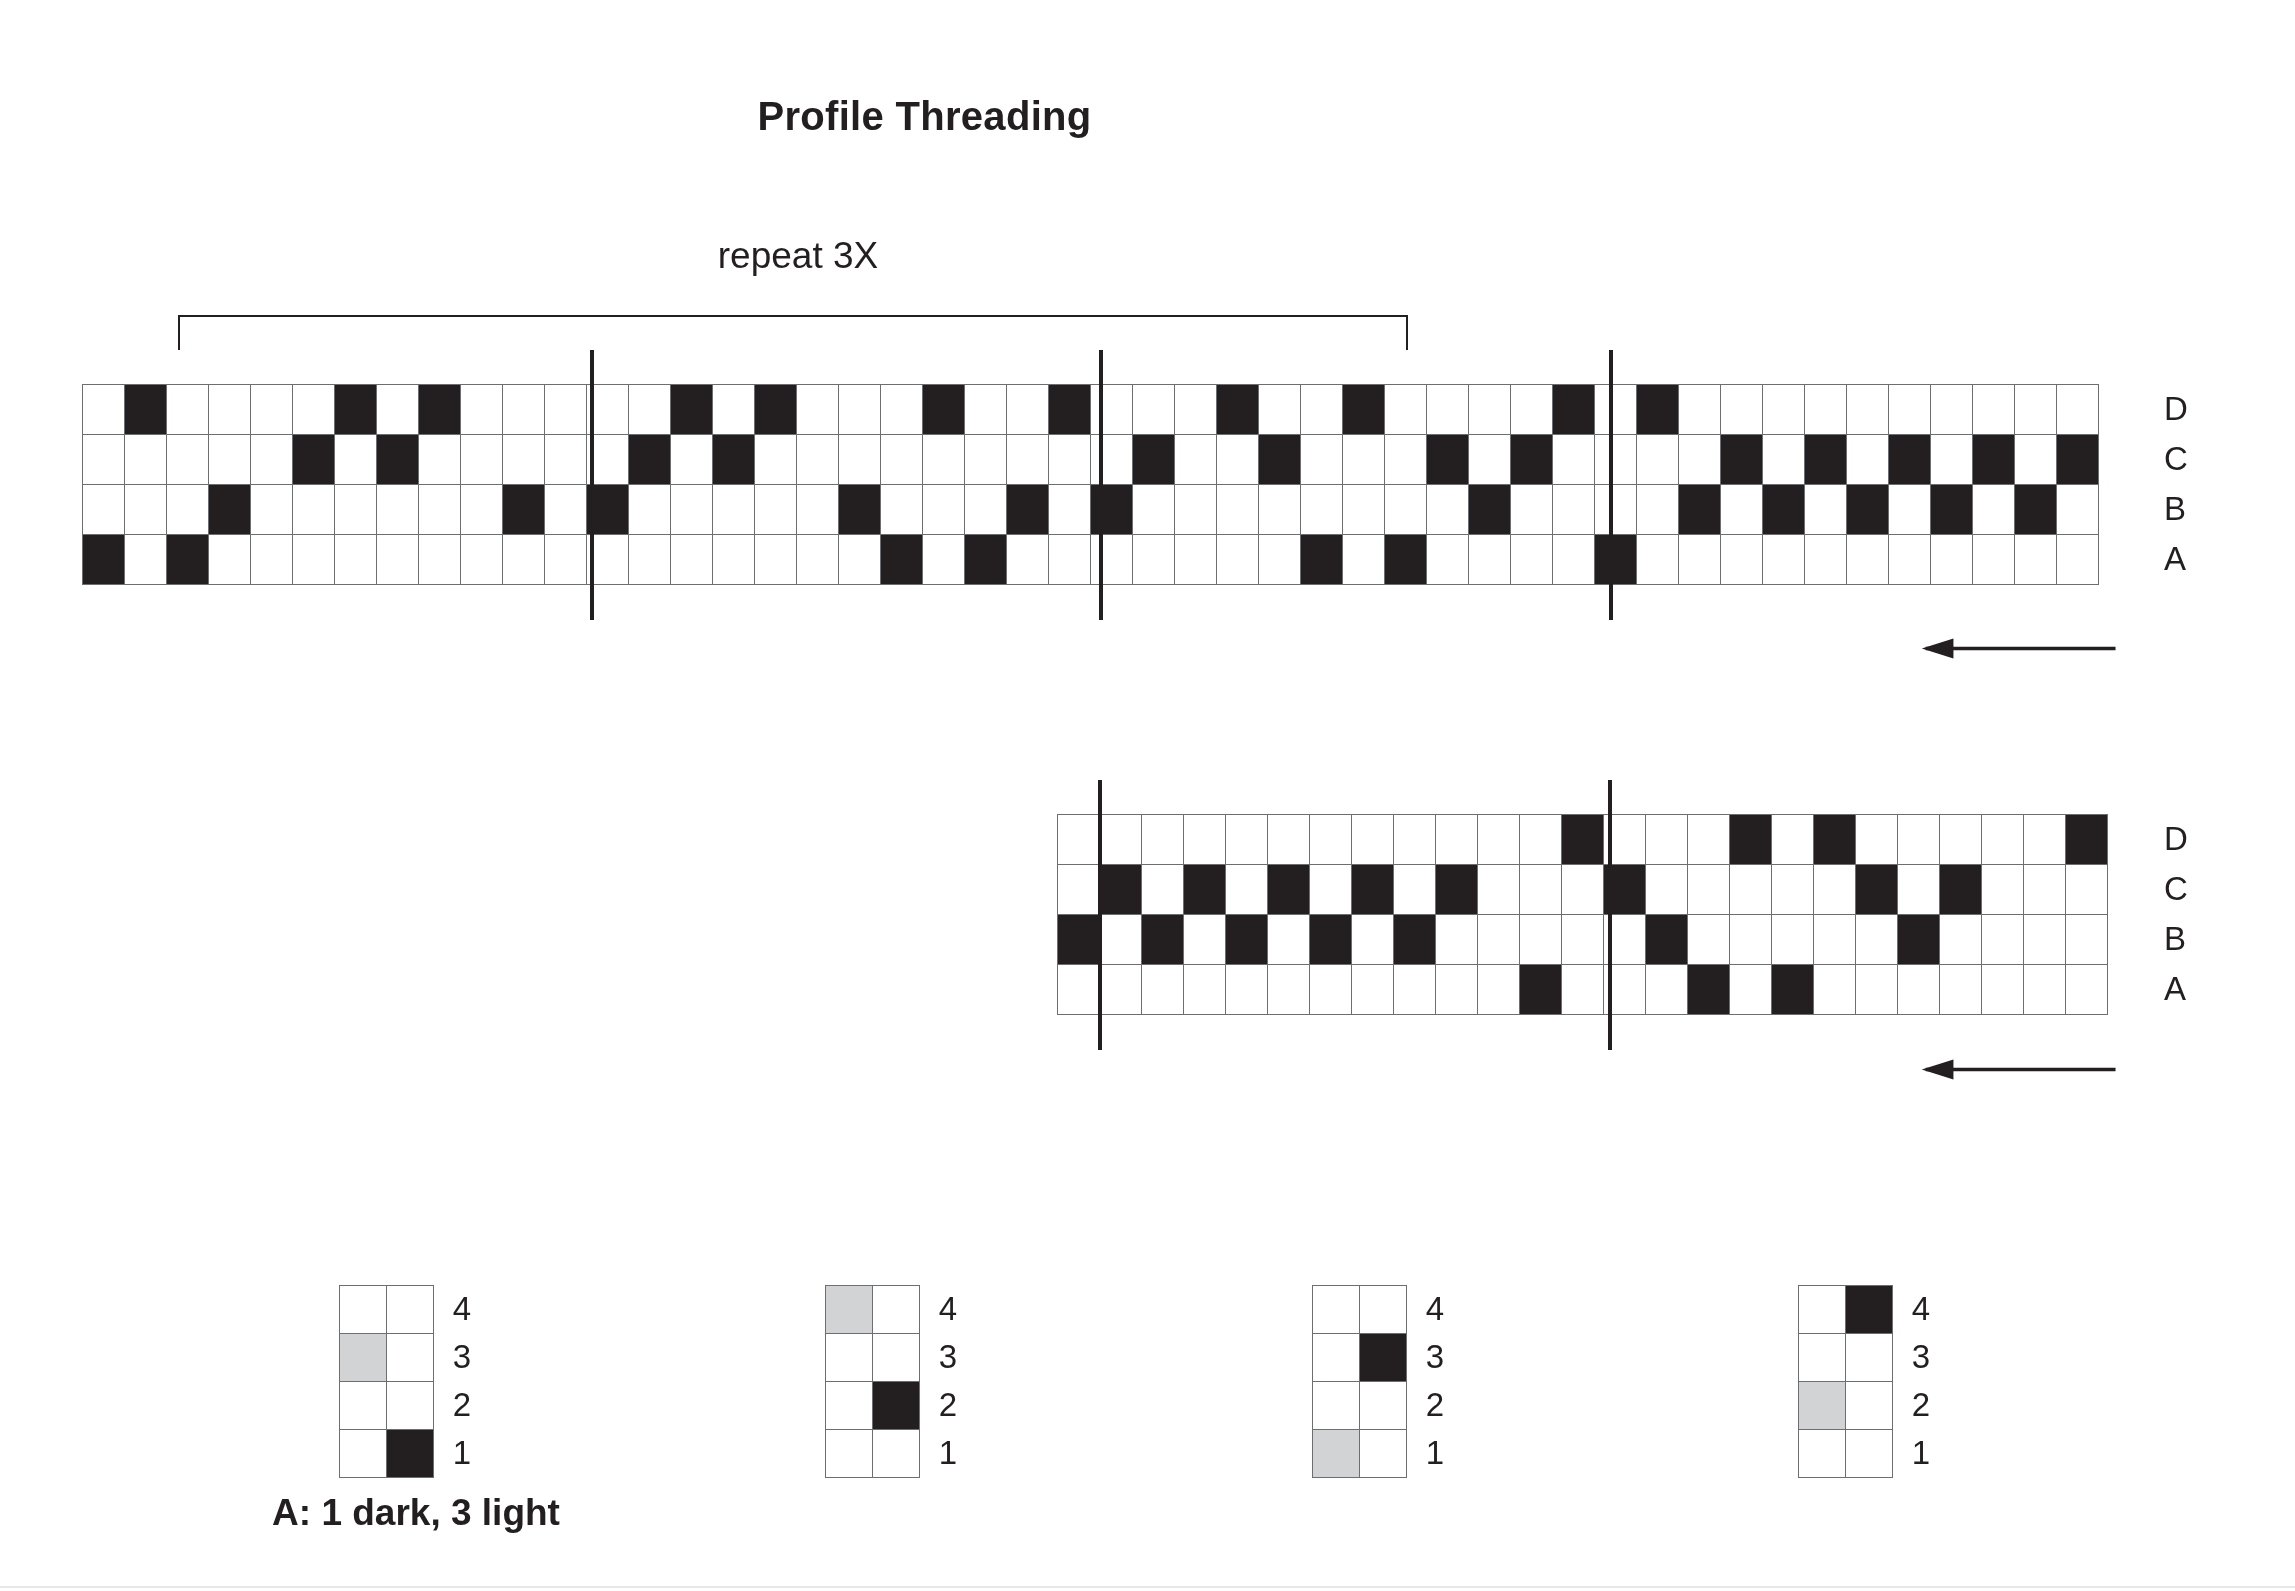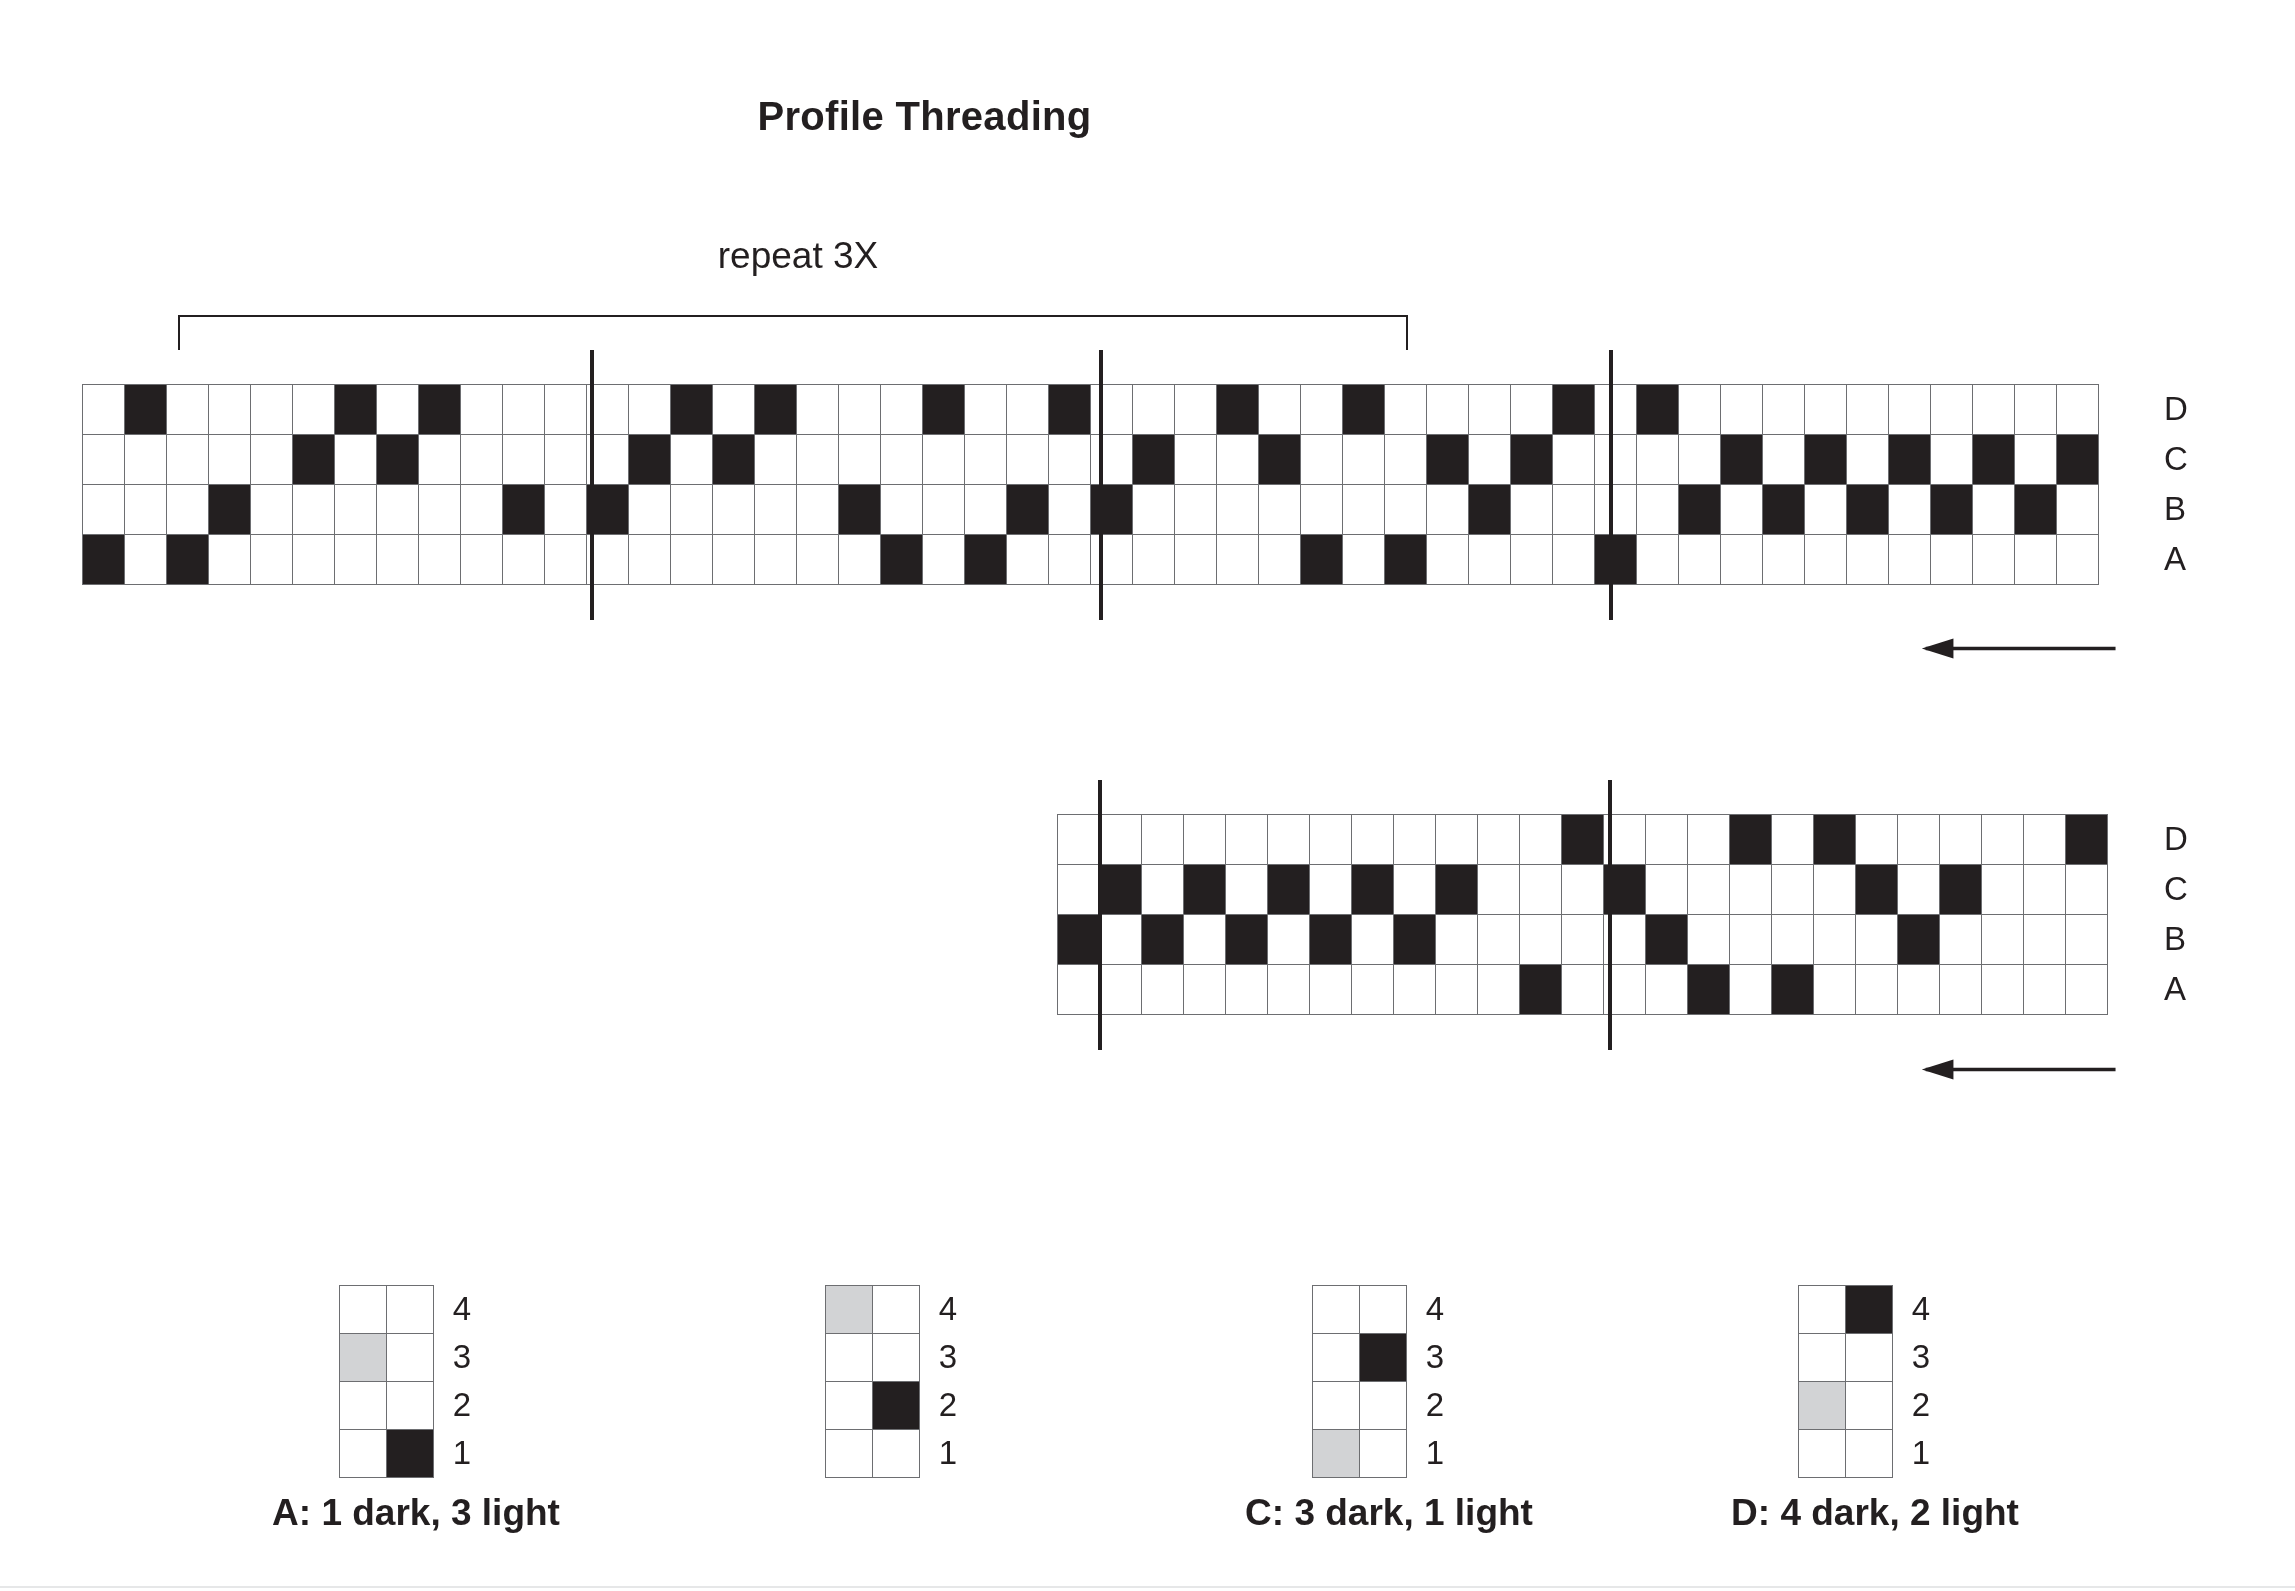--- a/index.html
+++ b/index.html
@@ -507,21 +507,20 @@
           <div class="kcell"></div>
         </div>
       </div>
     <div class="shaft-nums">
         <div class="shaft-num">4</div>
         <div class="shaft-num">3</div>
         <div class="shaft-num">2</div>
         <div class="shaft-num">1</div>
       </div>
   </div>
-  <div class="key-caption">C: 3 dark, 1 light</div>
 </div>
 
 <div id="key-d" class="key-group">
   <div class="key-row-flex">
     <div class="key-grid">
         <div class="grid-row">
           <div class="kcell"></div>
           <div class="kcell dark"></div>
         </div>
         <div class="grid-row">
@@ -537,17 +536,16 @@
           <div class="kcell"></div>
         </div>
       </div>
     <div class="shaft-nums">
         <div class="shaft-num">4</div>
         <div class="shaft-num">3</div>
         <div class="shaft-num">2</div>
         <div class="shaft-num">1</div>
       </div>
   </div>
-  <div class="key-caption">D: 4 dark, 2 light</div>
 </div>
 
 <div class="bottom-edge"></div>
 
 
 </body></html>

